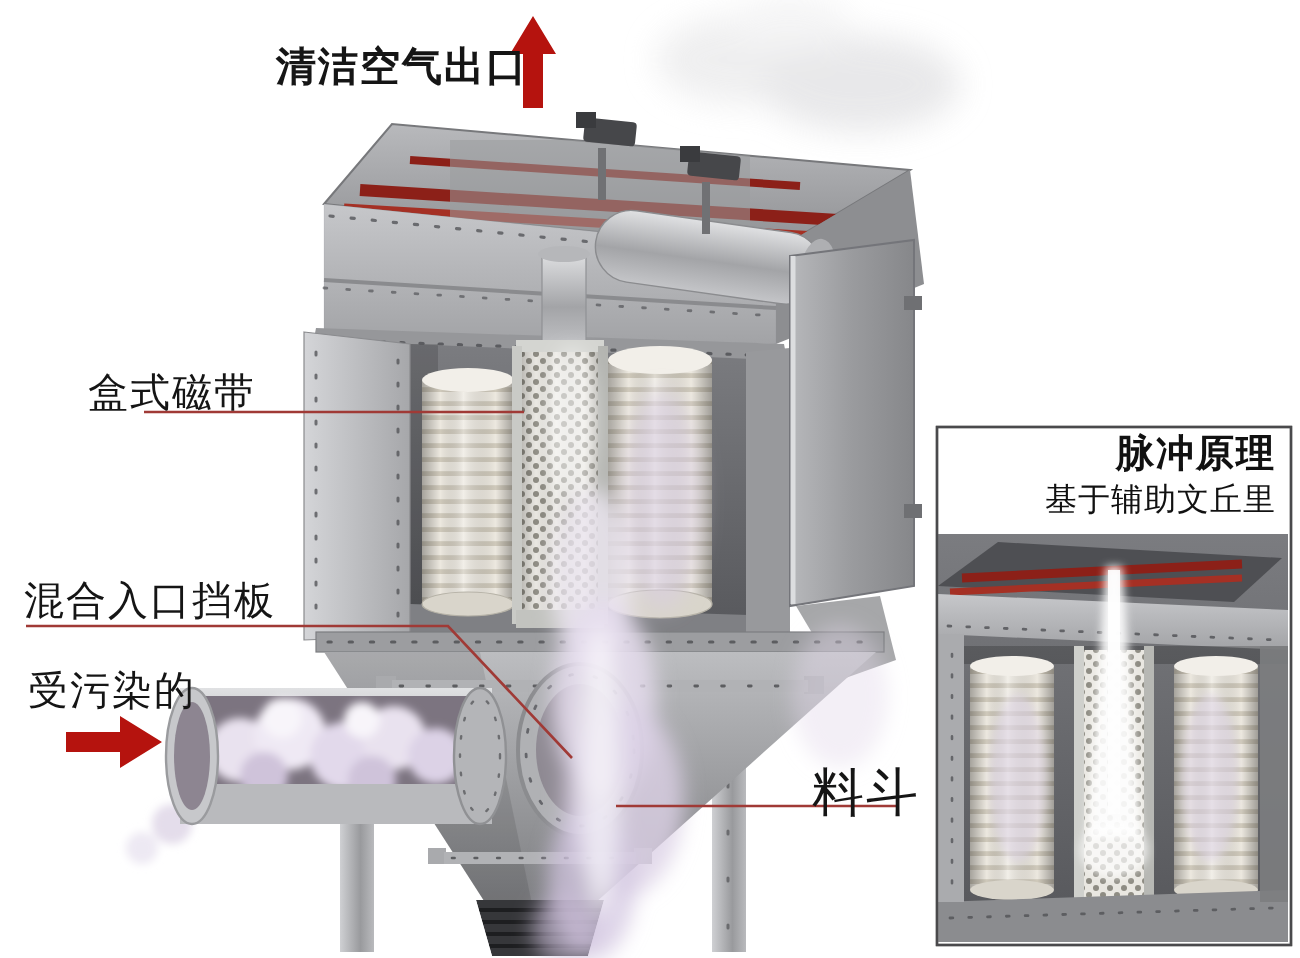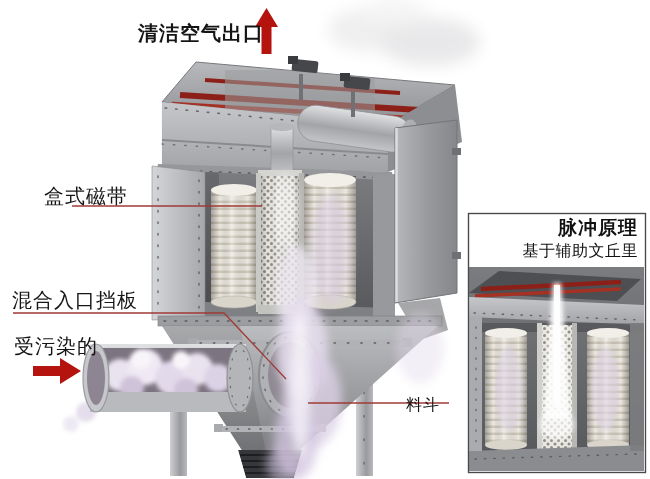--- a/index.html
+++ b/index.html
@@ -5,21 +5,21 @@
   html,body{margin:0;padding:0;background:#fff;}
   #stage{position:relative;width:650px;height:479px;background:#e5e5e5;overflow:hidden;
          font-family:"Liberation Serif","DejaVu Serif",serif;}
   #scene{position:absolute;left:0;top:0;}
   .lbl{position:absolute;color:#151515;white-space:nowrap;letter-spacing:1px;}
   .lbl-clean{left:138px;top:20px;font-size:20px;font-weight:bold;}
   .lbl-cart{left:44px;top:183px;font-size:20px;}
   .lbl-baffle{left:12px;top:287px;font-size:20px;}
   .lbl-cont{left:14px;top:334px;font-size:20px;line-height:24px;}
   .lbl-cont span{display:block;}
-  .lbl-hopper{left:406px;top:395px;font-size:16px;}
+  .lbl-hopper{left:406px;top:379px;font-size:26px;}
   .inset-text{position:absolute;left:470px;top:216px;width:168px;text-align:right;color:#111;}
   .inset-title{font-size:19px;font-weight:bold;line-height:23px;letter-spacing:1px;}
   .inset-sub{font-size:16px;line-height:23px;letter-spacing:0.5px;}
 </style>
 </head>
 <body>
 
 <div id="stage">
 
 <svg id="scene" width="650" height="479" viewBox="0 0 650 479">

